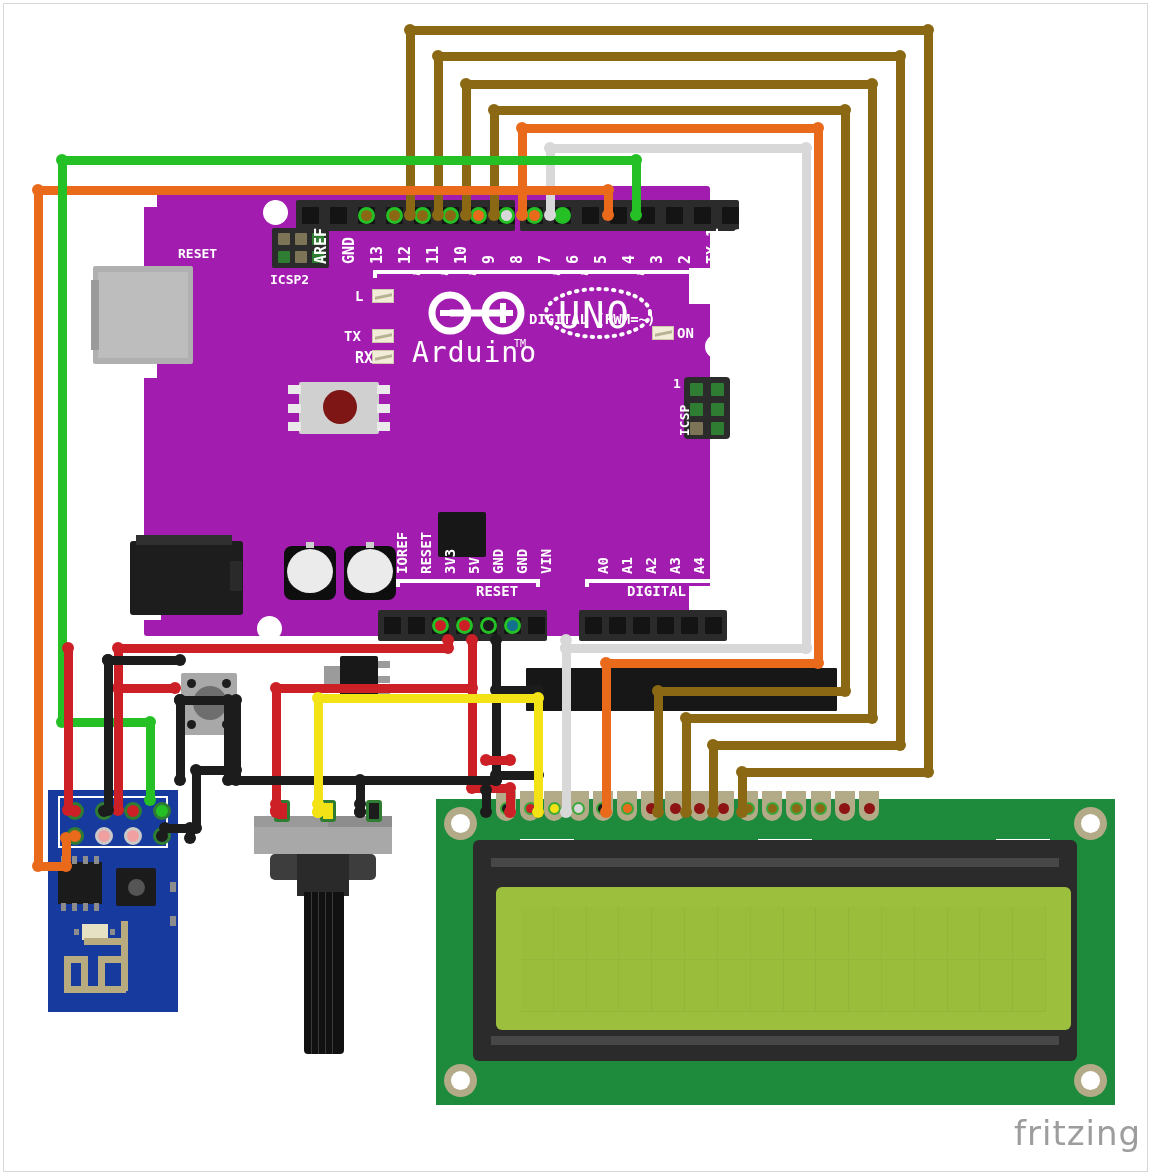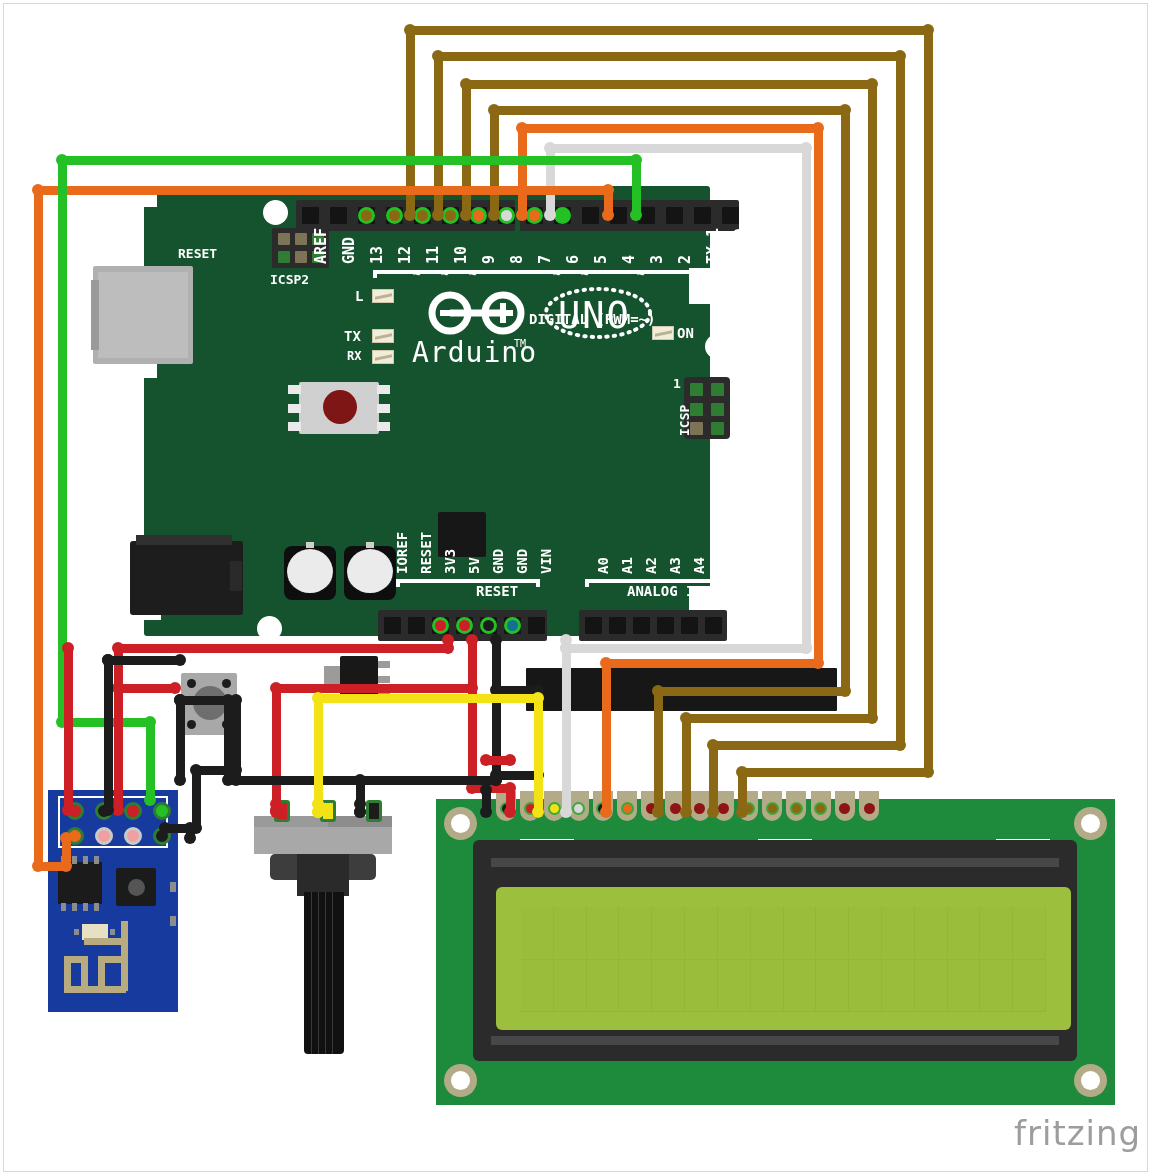--- a/index.html
+++ b/index.html
@@ -5,21 +5,21 @@
   html,body{margin:0;padding:0;background:#ffffff;}
   body{font-family:"Liberation Sans",sans-serif;}
   #canvas{position:relative;width:1152px;height:1176px;background:#fff;overflow:hidden;}
   #frame{position:absolute;left:3px;top:3px;width:1145px;height:1169px;border:1px solid #d8d8d8;box-sizing:border-box;}
   .wire{position:absolute;border-radius:5px;}
   .jnode{position:absolute;border-radius:50%;}
   .lbl{position:absolute;color:#fff;font-family:"DejaVu Sans Mono",monospace;font-weight:bold;white-space:nowrap;}
   .vlbl{transform-origin:0 0;transform:rotate(-90deg);}
 
   
-  #uno{position:absolute;left:144px;top:186px;width:566px;height:450px;background:#14532d;
+  #uno{position:absolute;left:144px;top:186px;width:566px;height:450px;background:#a21caf;
        border-radius:3px;}
   #uno .notch{position:absolute;background:#fff;}
   .hdr{position:absolute;background:#2b2b2b;border-radius:2px;}
   .hole{position:absolute;background:#141414;border-radius:1px;}
   .holeC{position:absolute;border-radius:50%;}
   .silk{position:absolute;background:#fff;}
   .bigwhite{position:absolute;background:#fff;border-radius:50%;}
 
   #usb{position:absolute;left:93px;top:266px;width:100px;height:98px;background:#b0b0b0;border-radius:2px;}
   #usb .in{position:absolute;left:5px;top:6px;width:90px;height:86px;background:#bdbdbd;}
@@ -175,21 +175,21 @@
     <svg style="position:absolute;left:398px;top:99px;" width="112" height="56" viewBox="0 0 112 56">
       <ellipse cx="56" cy="28" rx="52" ry="24" fill="none" stroke="#ffffff" stroke-width="4" stroke-dasharray="1.4 6" stroke-linecap="round"></ellipse>
     </svg>
     <div style="position:absolute;left:414px;top:108px;color:#fff;font-size:37px;font-family:'DejaVu Sans Mono',monospace;letter-spacing:2px;">UNO</div>
 
     <div class="led" style="left:228px;top:103px;"></div>
     <div class="lbl" style="left:211px;top:102px;font-size:14px;">L</div>
     <div class="led" style="left:228px;top:143px;"></div>
     <div class="lbl" style="left:200px;top:142px;font-size:14px;">TX</div>
     <div class="led" style="left:228px;top:164px;"></div>
-    <div class="lbl" style="left:188px;top:163px;font-size:12px;padding-left:15px;">RX</div>
+    <div class="lbl" style="left:196px;top:163px;font-size:15px;padding-left:15px;">RX</div>
     <div class="led" style="left:508px;top:140px;"></div>
     <div class="lbl" style="left:533px;top:139px;font-size:14px;">ON</div>
 
     <div class="hdr" style="left:540px;top:191px;width:46px;height:62px;border-radius:4px;">
       <div class="hole" style="left:6px;top:6px;width:13px;height:13px;background:#2e7d32;"></div>
       <div class="hole" style="left:27px;top:6px;width:13px;height:13px;background:#2e7d32;"></div>
       <div class="hole" style="left:6px;top:26px;width:13px;height:13px;background:#2e7d32;"></div>
       <div class="hole" style="left:27px;top:26px;width:13px;height:13px;background:#2e7d32;"></div>
       <div class="hole" style="left:6px;top:45px;width:13px;height:13px;background:#7d7356;"></div>
       <div class="hole" style="left:27px;top:45px;width:13px;height:13px;background:#2e7d32;"></div>
@@ -236,21 +236,21 @@
         <div class="hole" style="left: 6px; top: 7px; width: 17px; height: 17px;"></div>
         <div class="hole" style="left: 30px; top: 7px; width: 17px; height: 17px;"></div>
         <div class="hole" style="left: 54px; top: 7px; width: 17px; height: 17px;"></div>
         <div class="hole" style="left: 78px; top: 7px; width: 17px; height: 17px;"></div>
         <div class="hole" style="left: 102px; top: 7px; width: 17px; height: 17px;"></div>
         <div class="hole" style="left: 126px; top: 7px; width: 17px; height: 17px;"></div>
       </div>
     <div class="silk" style="left:441px;top:393px;width:140px;height:4px;"></div>
     <div class="silk" style="left:441px;top:393px;width:4px;height:8px;"></div>
     <div class="silk" style="left:577px;top:393px;width:4px;height:8px;"></div>
-    <div class="lbl" style="left:483px;top:397px;font-size:14px;">ANALOG IN</div>
+    <div class="lbl" style="left:483px;top:397px;font-size:14px;">DIGITAL IN</div>
   <div class="lbl vlbl" style="left: 168px; top: 78px; font-size: 15px;">AREF</div>
       <div class="lbl vlbl" style="left: 196px; top: 78px; font-size: 15px;">GND</div>
       <div class="lbl vlbl" style="left: 224px; top: 78px; font-size: 15px;">13</div>
       <div class="lbl vlbl" style="left: 252px; top: 78px; font-size: 15px;">12</div>
       <div class="lbl vlbl" style="left: 280px; top: 78px; font-size: 15px;">11</div>
       <div class="lbl" style="left: 269px; top: 80px; font-size: 13px;">~</div>
       <div class="lbl vlbl" style="left: 308px; top: 78px; font-size: 15px;">10</div>
       <div class="lbl" style="left: 297px; top: 80px; font-size: 13px;">~</div>
       <div class="lbl vlbl" style="left: 336px; top: 78px; font-size: 15px;">9</div>
       <div class="lbl" style="left: 325px; top: 80px; font-size: 13px;">~</div>

